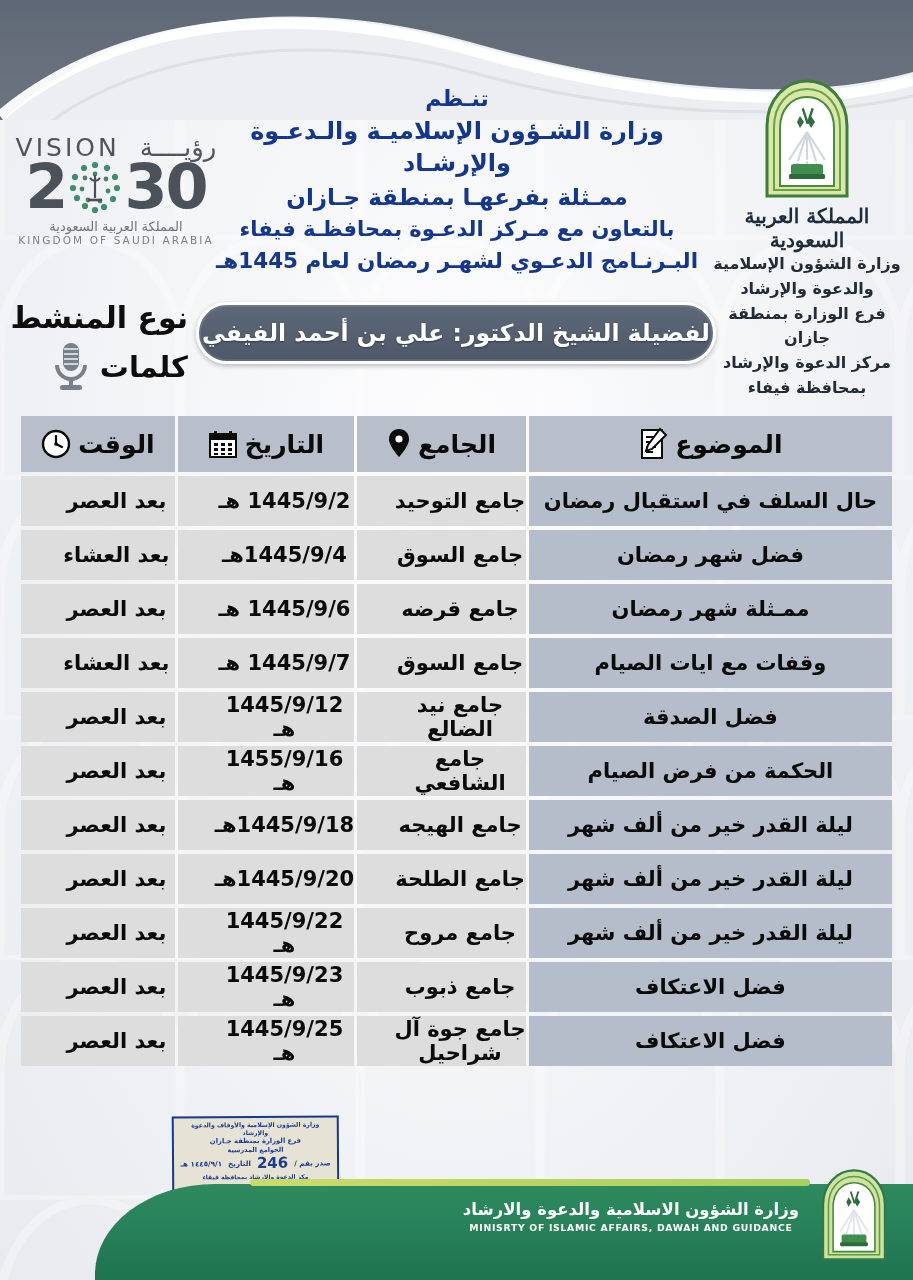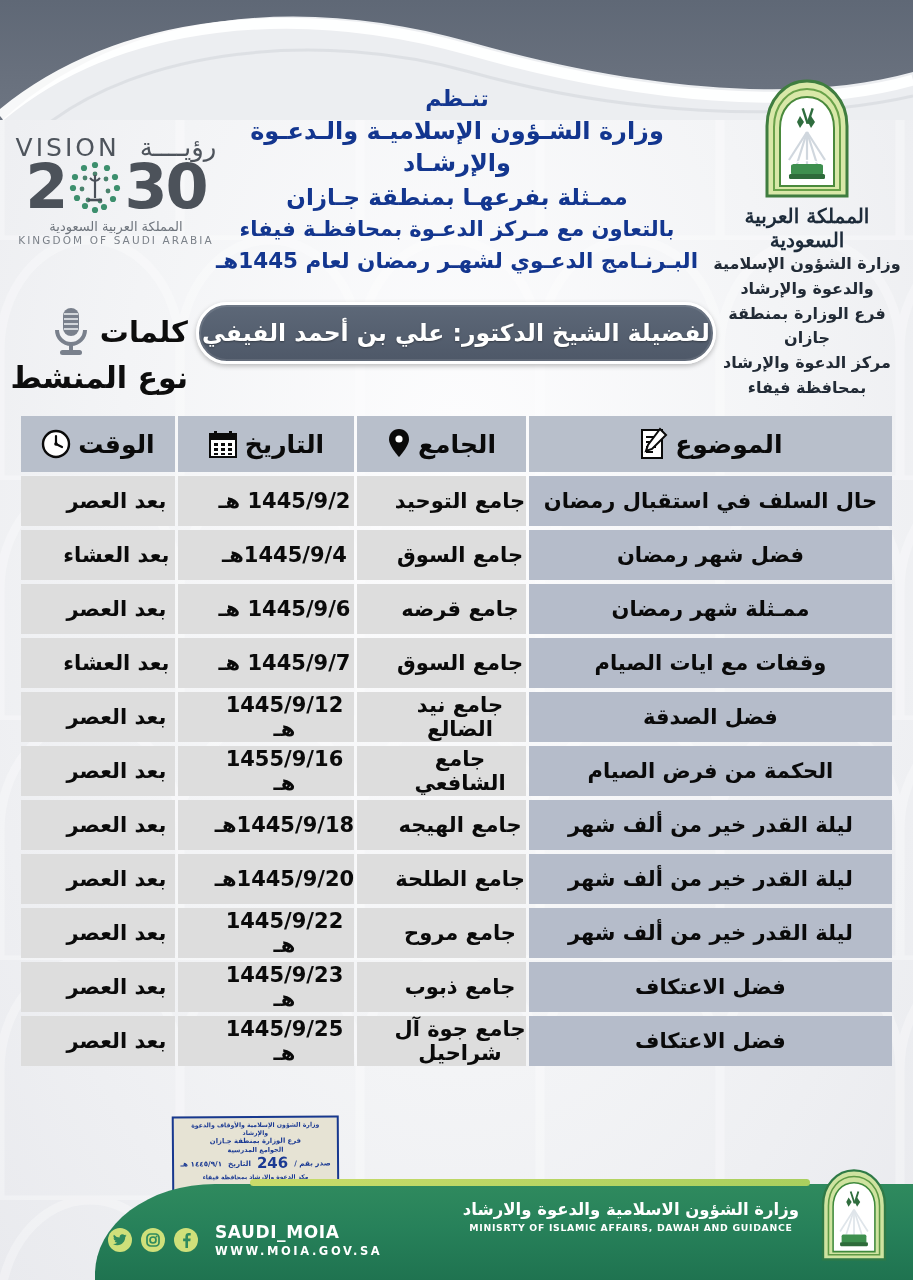--- a/index.html
+++ b/index.html
@@ -289,37 +289,37 @@
     <div class="min-ar-l">وزارة الشؤون الإسلامية والدعوة والإرشاد</div>
     <div class="min-ar-l">فرع الوزارة بمنطقة جازان</div>
     <div class="min-ar-l">مركز الدعوة والإرشاد بمحافظة فيفاء</div>
   </div>
 
   <div class="speaker">
     <span>لفضيلة الشيخ الدكتور: علي بن أحمد الفيفي</span>
   </div>
 
   <div class="acttype">
+    <div class="row">
+      <span class="t1">نوع المنشط</span>
+    </div>
     <div class="row r2">
       <span class="t2">كلمات</span>
       <svg width="42" height="56" viewBox="0 0 42 56">
         <rect x="13" y="4" width="16" height="28" rx="8" fill="#79808c"></rect>
         <g stroke="#e9ecef" stroke-width="1.6">
           <path d="M14 10 H28"></path>
             <path d="M14 15 H28"></path>
             <path d="M14 20 H28"></path>
             <path d="M14 25 H28"></path>
         </g>
         <path d="M7 26 a14 14 0 0 0 28 0" fill="none" stroke="#79808c" stroke-width="4"></path>
         <rect x="19" y="38" width="4" height="9" fill="#79808c"></rect>
         <rect x="10" y="46" width="22" height="5" rx="2.5" fill="#79808c"></rect>
       </svg>
-    </div>
-    <div class="row">
-      <span class="t1">نوع المنشط</span>
     </div>
   </div>
 
   <table class="sched">
     <thead>
       <tr>
         <th class="h-subject">
           <div class="thwrap">
             <span>الموضوع</span>
             <svg width="30" height="34" viewBox="0 0 30 34">
@@ -458,43 +458,20 @@
       <span>التاريخ</span>
       <span>١٤٤٥/٩/١ هـ</span>
     </div>
     <div class="s5">مكز الدعوة والإرشاد بمحافظة فيفاء</div>
   </div>
 
   <div class="footer">
     <div class="green"></div>
     <div class="limebar"></div>
 
-    <div class="social">
-      <span class="ico">
-        <svg width="14" height="12" viewBox="0 0 14 12">
-            <path d="M13.6 1.5a5.6 5.6 0 0 1-1.6.45A2.8 2.8 0 0 0 13.2.4a5.6 5.6 0 0 1-1.77.68A2.78 2.78 0 0 0 6.7 3.6 7.9 7.9 0 0 1 .95.66 2.78 2.78 0 0 0 1.8 4.4a2.7 2.7 0 0 1-1.26-.35v.04a2.78 2.78 0 0 0 2.23 2.72 2.8 2.8 0 0 1-1.25.05 2.78 2.78 0 0 0 2.6 1.93A5.6 5.6 0 0 1 0 9.94a7.88 7.88 0 0 0 4.28 1.25c5.13 0 7.94-4.25 7.94-7.94v-.36a5.65 5.65 0 0 0 1.38-1.4z" fill="#2f8a5e"></path>
-          </svg>
-      </span>
-      <span class="ico">
-        <svg width="14" height="14" viewBox="0 0 14 14">
-            <rect x="1" y="1" width="12" height="12" rx="3.6" fill="none" stroke="#2f8a5e" stroke-width="1.7"></rect>
-            <circle cx="7" cy="7" r="3" fill="none" stroke="#2f8a5e" stroke-width="1.7"></circle>
-            <circle cx="10.6" cy="3.5" r="1" fill="#2f8a5e"></circle>
-          </svg>
-      </span>
-      <span class="ico">
-        <svg width="9" height="15" viewBox="0 0 9 15">
-            <path d="M6 15V8.2h2.3l.35-2.7H6V3.8c0-.78.22-1.31 1.34-1.31H8.7V.1A19 19 0 0 0 6.7 0C4.75 0 3.4 1.2 3.4 3.4v2.1H1.1v2.7h2.3V15H6z" fill="#2f8a5e"></path>
-          </svg>
-      </span>
-      <span class="txt">
-        <div class="handle">SAUDI_MOIA</div>
-        <div class="url">WWW.MOIA.GOV.SA</div>
-      </span>
-    </div>
 
     <div class="footbrand">
       <svg width="82" height="96" viewBox="0 0 96 124">
         <path d="M48 3 C70 3 88 22 88 48 L88 118 L8 118 L8 48 C8 22 26 3 48 3 Z" fill="#cfe3a0" stroke="#2f7a46" stroke-width="3"></path>
         <path d="M48 11 C67 11 81 27 81 49 L81 112 L15 112 L15 49 C15 27 29 11 48 11 Z" fill="none" stroke="#5f9a45" stroke-width="2"></path>
         <path d="M48 19 C64 19 75 32 75 50 L75 108 L21 108 L21 50 C21 32 32 19 48 19 Z" fill="#ffffff" stroke="#3f8a3c" stroke-width="2"></path>
         <g stroke="#dfe5ea" stroke-width="2.2" fill="none">
           <path d="M48 54 L30 82"></path>
             <path d="M48 54 L38 86"></path>
             <path d="M48 54 L48 88"></path>

